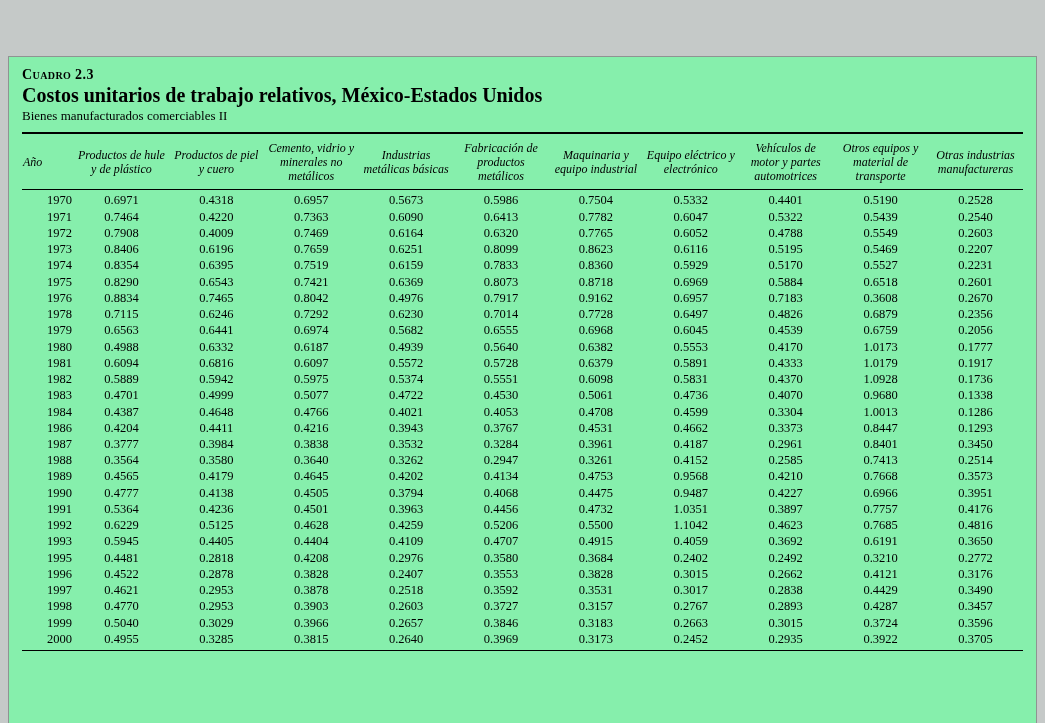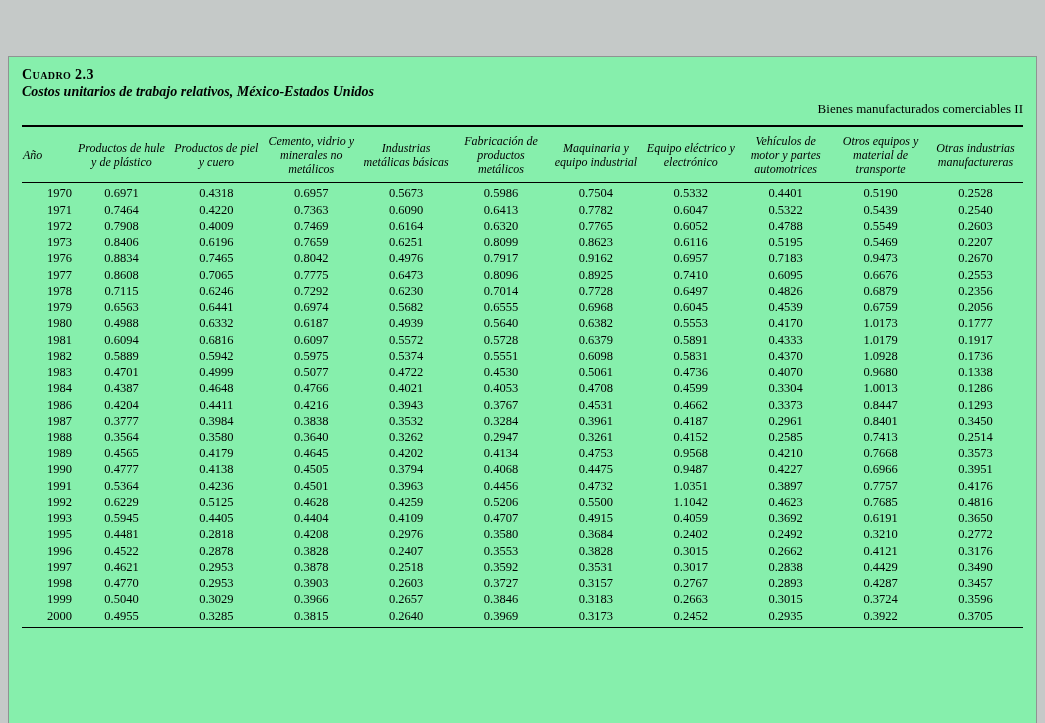--- a/index.html
+++ b/index.html
@@ -19,29 +19,27 @@
     padding:10px 13px 8px 13px;
     margin-top:48px;
   }
   .table-label {
     font-variant:small-caps;
     font-weight:bold;
     font-size:14px;
     letter-spacing:.4px;
   }
   .table-title {
-    font-style:italic;
     font-weight:bold;
-    font-size:14px;
+    font-size:20px;
     margin-top:1px;
   }
   .table-subtitle {
     font-size:13px;
     margin-top:1px;
-    text-align:right;
   }
   table.data {
     width:100%;
     border-collapse:collapse;
     table-layout:fixed;
     margin-top:8px;
     border-top:2px solid #000;
     border-bottom:1.5px solid #000;
   }
   col.year { width:52px; }
@@ -159,44 +157,57 @@
           <td>0.7659</td>
           <td>0.6251</td>
           <td>0.8099</td>
           <td>0.8623</td>
           <td>0.6116</td>
           <td>0.5195</td>
           <td>0.5469</td>
           <td>0.2207</td>
         </tr>
         <tr>
+          <td class="year-col">1974</td>
+          <td>0.8354</td>
+          <td>0.6395</td>
+          <td>0.7519</td>
+          <td>0.6159</td>
+          <td>0.7833</td>
+          <td>0.8360</td>
+          <td>0.5929</td>
+          <td>0.5170</td>
+          <td>0.5527</td>
+          <td>0.2231</td>
+        </tr>
+        <tr>
+          <td class="year-col">1975</td>
+          <td>0.8290</td>
+          <td>0.6543</td>
+          <td>0.7421</td>
+          <td>0.6369</td>
+          <td>0.8073</td>
+          <td>0.8718</td>
+          <td>0.6969</td>
+          <td>0.5884</td>
+          <td>0.6518</td>
+          <td>0.2601</td>
+        </tr>
+        <tr>
           <td class="year-col">1976</td>
           <td>0.8834</td>
           <td>0.7465</td>
           <td>0.8042</td>
           <td>0.4976</td>
           <td>0.7917</td>
           <td>0.9162</td>
           <td>0.6957</td>
           <td>0.7183</td>
-          <td>0.9473</td>
+          <td>0.3608</td>
           <td>0.2670</td>
-        </tr>
-        <tr>
-          <td class="year-col">1977</td>
-          <td>0.8608</td>
-          <td>0.7065</td>
-          <td>0.7775</td>
-          <td>0.6473</td>
-          <td>0.8096</td>
-          <td>0.8925</td>
-          <td>0.7410</td>
-          <td>0.6095</td>
-          <td>0.6676</td>
-          <td>0.2553</td>
         </tr>
         <tr>
           <td class="year-col">1978</td>
           <td>0.7115</td>
           <td>0.6246</td>
           <td>0.7292</td>
           <td>0.6230</td>
           <td>0.7014</td>
           <td>0.7728</td>
           <td>0.6497</td>

